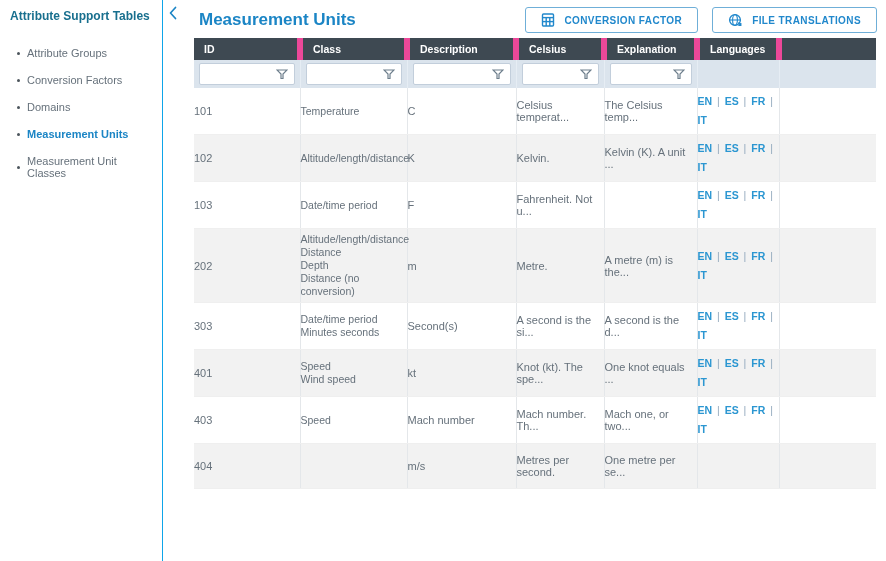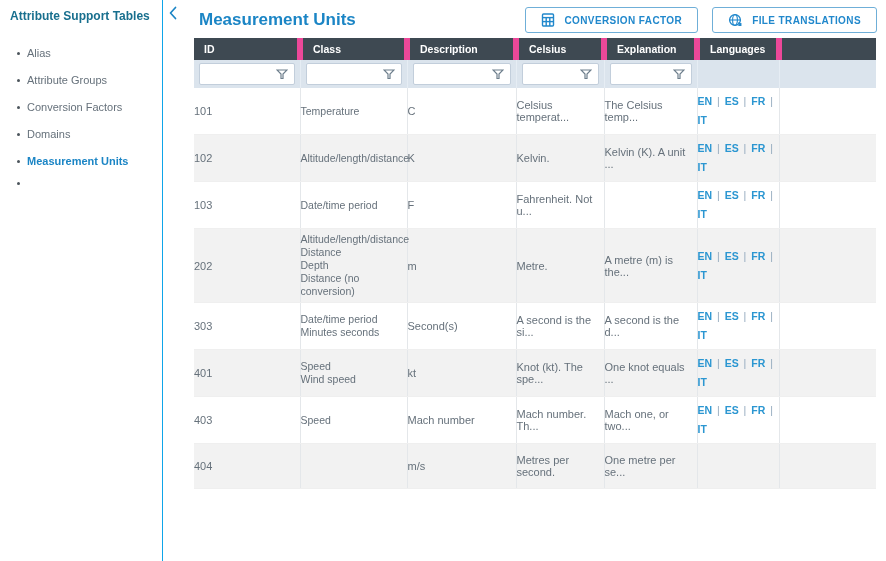--- a/index.html
+++ b/index.html
@@ -83,40 +83,37 @@
   .icon-svg { display:block; }
 </style>
 </head>
 <body>
 
 <div class="sidebar">
   <div class="sidebar-heading">Attribute Support Tables</div>
   <ul class="sidebar-list">
       <li class="sidebar-item">
     <span class="dot"></span>
-    <span class="item-label">Alias</span>
+    <span class="item-label">Attribute Groups</span>
   </li>
       <li class="sidebar-item">
     <span class="dot"></span>
-    <span class="item-label">Attribute Groups</span>
+    <span class="item-label">Conversion Factors</span>
   </li>
       <li class="sidebar-item">
     <span class="dot"></span>
-    <span class="item-label">Conversion Factors</span>
+    <span class="item-label">Domains</span>
+  </li>
+      <li class="sidebar-item active">
+    <span class="dot"></span>
+    <span class="item-label">Measurement Units</span>
   </li>
       <li class="sidebar-item">
     <span class="dot"></span>
-    <span class="item-label">Domains</span>
-  </li>
-      <li class="sidebar-item active">
-    <span class="dot"></span>
-    <span class="item-label">Measurement Units</span>
-  </li>
-      <li class="sidebar-item">
-    <span class="dot"></span>
+    <span class="item-label">Measurement Unit Classes</span>
   </li>
     </ul>
 </div>
 
 <button class="collapse-btn">
   <svg class="icon-svg" width="10" height="14" viewBox="0 0 10 14">
     <polyline points="7.5,1.5 2.5,7 7.5,12.5" fill="none" stroke="#1b85c5" stroke-width="1.7" stroke-linecap="round" stroke-linejoin="round"></polyline>
   </svg>
 </button>
 

